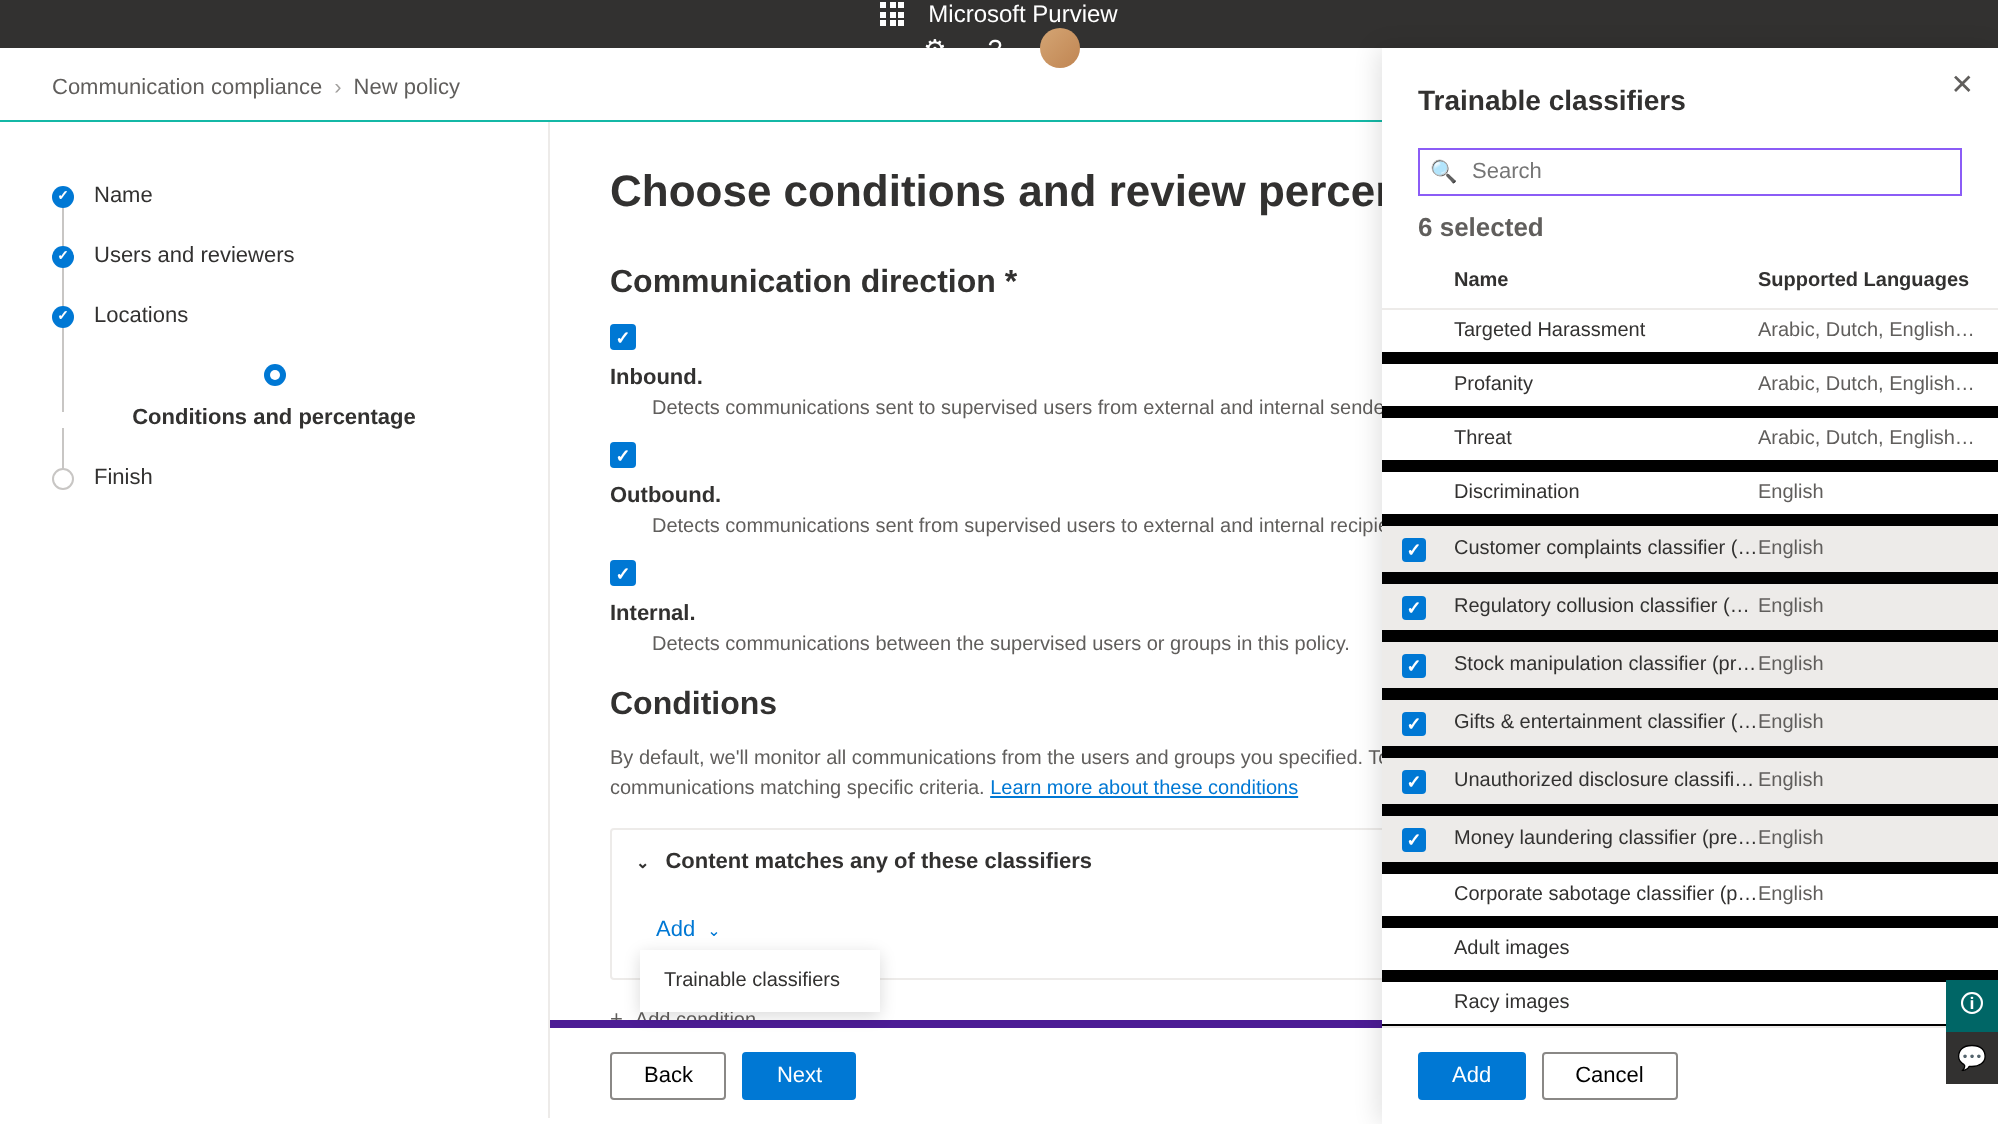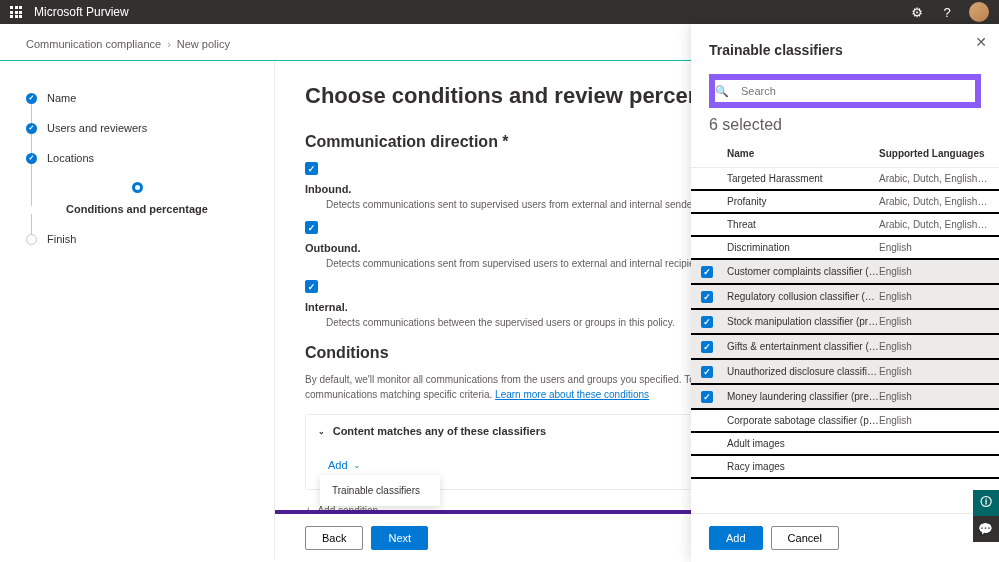--- a/index.html
+++ b/index.html
@@ -1,18 +1,18 @@
 <!DOCTYPE html>
 <html><head>
   <meta charset="utf-8">
   <style>
     * { margin: 0; padding: 0; box-sizing: border-box; font-family: 'Segoe UI', -apple-system, sans-serif; }
     body { background: #fff; font-size: 12px; color: #323130; overflow: hidden; width: 999px; height: 562px; position: relative; }
     
-    .header { background: #323130; color: #fff; height: 24px; display: flex; align-items: center; padding: 0 10px; justify-content: space-between; }
+    .header { background: #323130; color: #fff; height: 24px; display: flex; align-items: center; padding: 0 10px; justify-content: space-between; flex-direction: column; }
     .header-left { display: flex; align-items: center; gap: 12px; }
     .waffle { display: grid; grid-template-columns: repeat(3,3px); gap: 1.5px; }
     .waffle span { width: 3px; height: 3px; background: #fff; }
     .header-title { font-size: 12px; font-weight: 500; }
     .header-right { display: flex; align-items: center; gap: 14px; }
     .header-icon { color: #fff; font-size: 13px; width: 16px; height: 16px; display: flex; align-items: center; justify-content: center; }
     .avatar { width: 20px; height: 20px; border-radius: 50%; background: linear-gradient(135deg,#d4a574,#c08552); }
     
     .breadcrumb { padding: 10px 26px; font-size: 11px; color: #605e5c; border-bottom: 1px solid #14b8a6; display: flex; align-items: flex-end; }
     .breadcrumb-item { color: #605e5c; }
@@ -63,29 +63,29 @@
     
     .footer-buttons { padding: 12px 30px; border-top: 4px solid #4c1d95; position: absolute; bottom: 0; left: 275px; right: 0; background: #fff; display: flex; gap: 8px; }
     .btn { padding: 5px 16px; font-size: 11px; border-radius: 2px; border: 1px solid #8a8886; background: #fff; cursor: pointer; }
     .btn-primary { background: #0078d4; color: #fff; border-color: #0078d4; }
     
     .panel { position: absolute; right: 0; top: 24px; bottom: 0; width: 308px; background: #fff; box-shadow: -2px 0 12px rgba(0,0,0,0.12); display: flex; flex-direction: column; z-index: 10; }
     .panel-close { position: absolute; right: 12px; top: 10px; font-size: 14px; color: #605e5c; cursor: pointer; }
     .panel-header { padding: 18px 18px 10px; }
     .panel-title { font-size: 14px; font-weight: 600; }
     .panel-search { margin: 6px 18px 8px; position: relative; }
-    .search-input { width: 100%; padding: 5px 8px 5px 26px; border: 6px solid #8b5cf6; font-size: 11px; }
+    .search-input { width: 100%; padding: 5px 8px 5px 26px; border: 1px solid #8b5cf6; font-size: 11px; }
     .search-icon { position: absolute; left: 6px; top: 50%; transform: translateY(-50%); font-size: 11px; color: #605e5c; }
-    .selected-count { padding: 0 18px 6px; font-size: 16px; color: #605e5c; }
+    .selected-count { padding: 0 18px 6px; font-size: 13px; color: #605e5c; font-weight: bold; }
     .panel-table { flex: 1; overflow-y: auto; }
     .table-header { display: flex; padding: 8px 10px; font-size: 10px; font-weight: 600; border-bottom: 1px solid #edebe9; }
     .col-chk { width: 20px; }
     .col-name { flex: 1; padding-left: 6px; }
     .col-lang { width: 110px; }
-    .table-row { display: flex; align-items: center; padding: 5px 10px; font-size: 10px; border-bottom: 2px solid #000000; }
+    .table-row { display: flex; align-items: center; padding: 5px 10px; font-size: 10px; border-bottom: 6px solid #000000; }
     .table-row.selected { background: #edebe9; }
     .row-chk { width: 20px; display: flex; align-items: center; }
     .row-chk .chk { width: 12px; height: 12px; }
     .row-name { flex: 1; padding-left: 6px; white-space: nowrap; overflow: hidden; text-overflow: ellipsis; }
     .row-lang { width: 110px; white-space: nowrap; overflow: hidden; text-overflow: ellipsis; color: #605e5c; }
     .panel-footer { padding: 12px 18px; border-top: 1px solid #edebe9; display: flex; gap: 8px; }
     
     .side-widgets { position: absolute; right: 0; bottom: 20px; z-index: 20; }
     .widget { width: 26px; height: 26px; background: #006666; display: flex; align-items: center; justify-content: center; color: #fff; font-size: 12px; }
     .widget.dark { background: #323130; }

